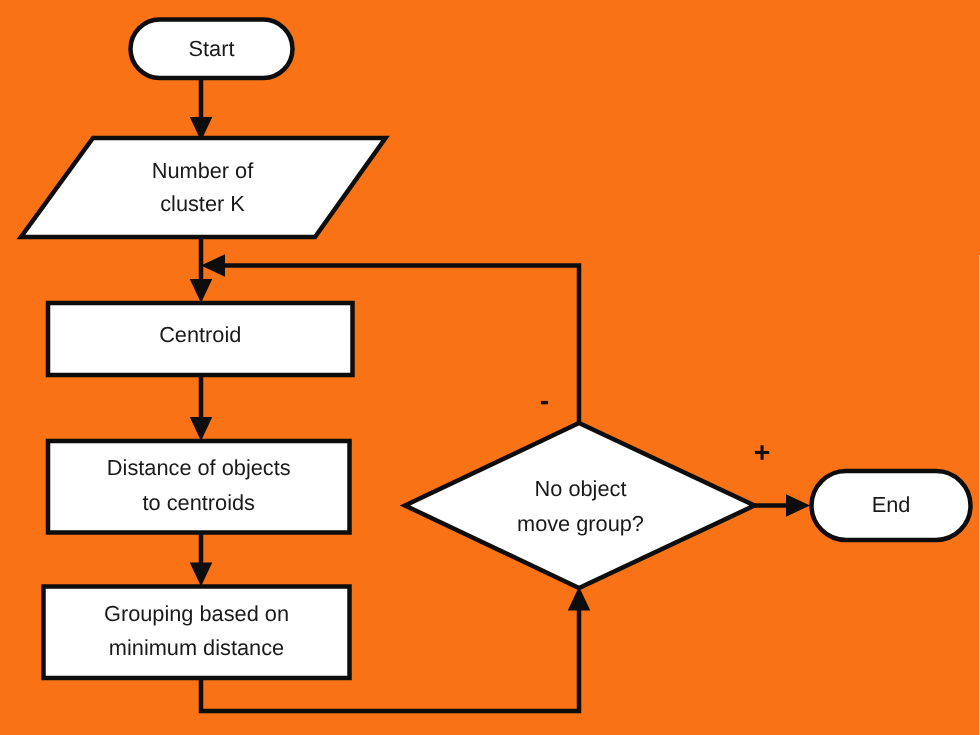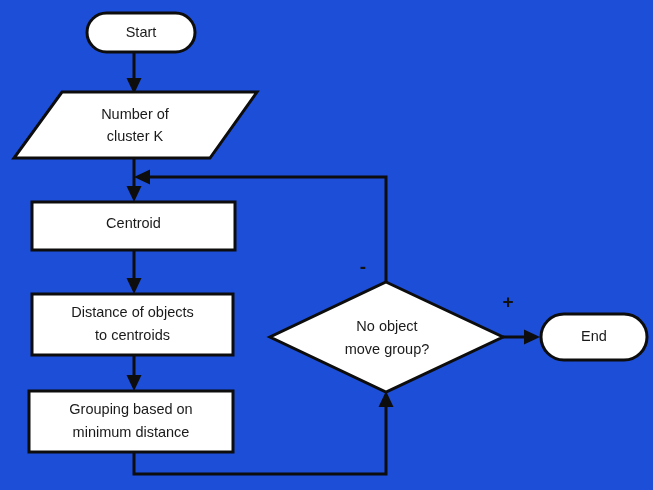--- a/index.html
+++ b/index.html
@@ -7,21 +7,21 @@
     padding: 0;
     background: #ffffff;
   }
   body {
     font-family: "Liberation Sans", sans-serif;
   }
   #canvas {
     position: relative;
     width: 653px;
     height: 490px;
-    background: #1d4ed8;
+    background: #f97316;
     overflow: hidden;
   }
   #flow-svg {
     position: absolute;
     left: 0;
     top: 0;
     width: 653px;
     height: 490px;
   }
   .node-text {

